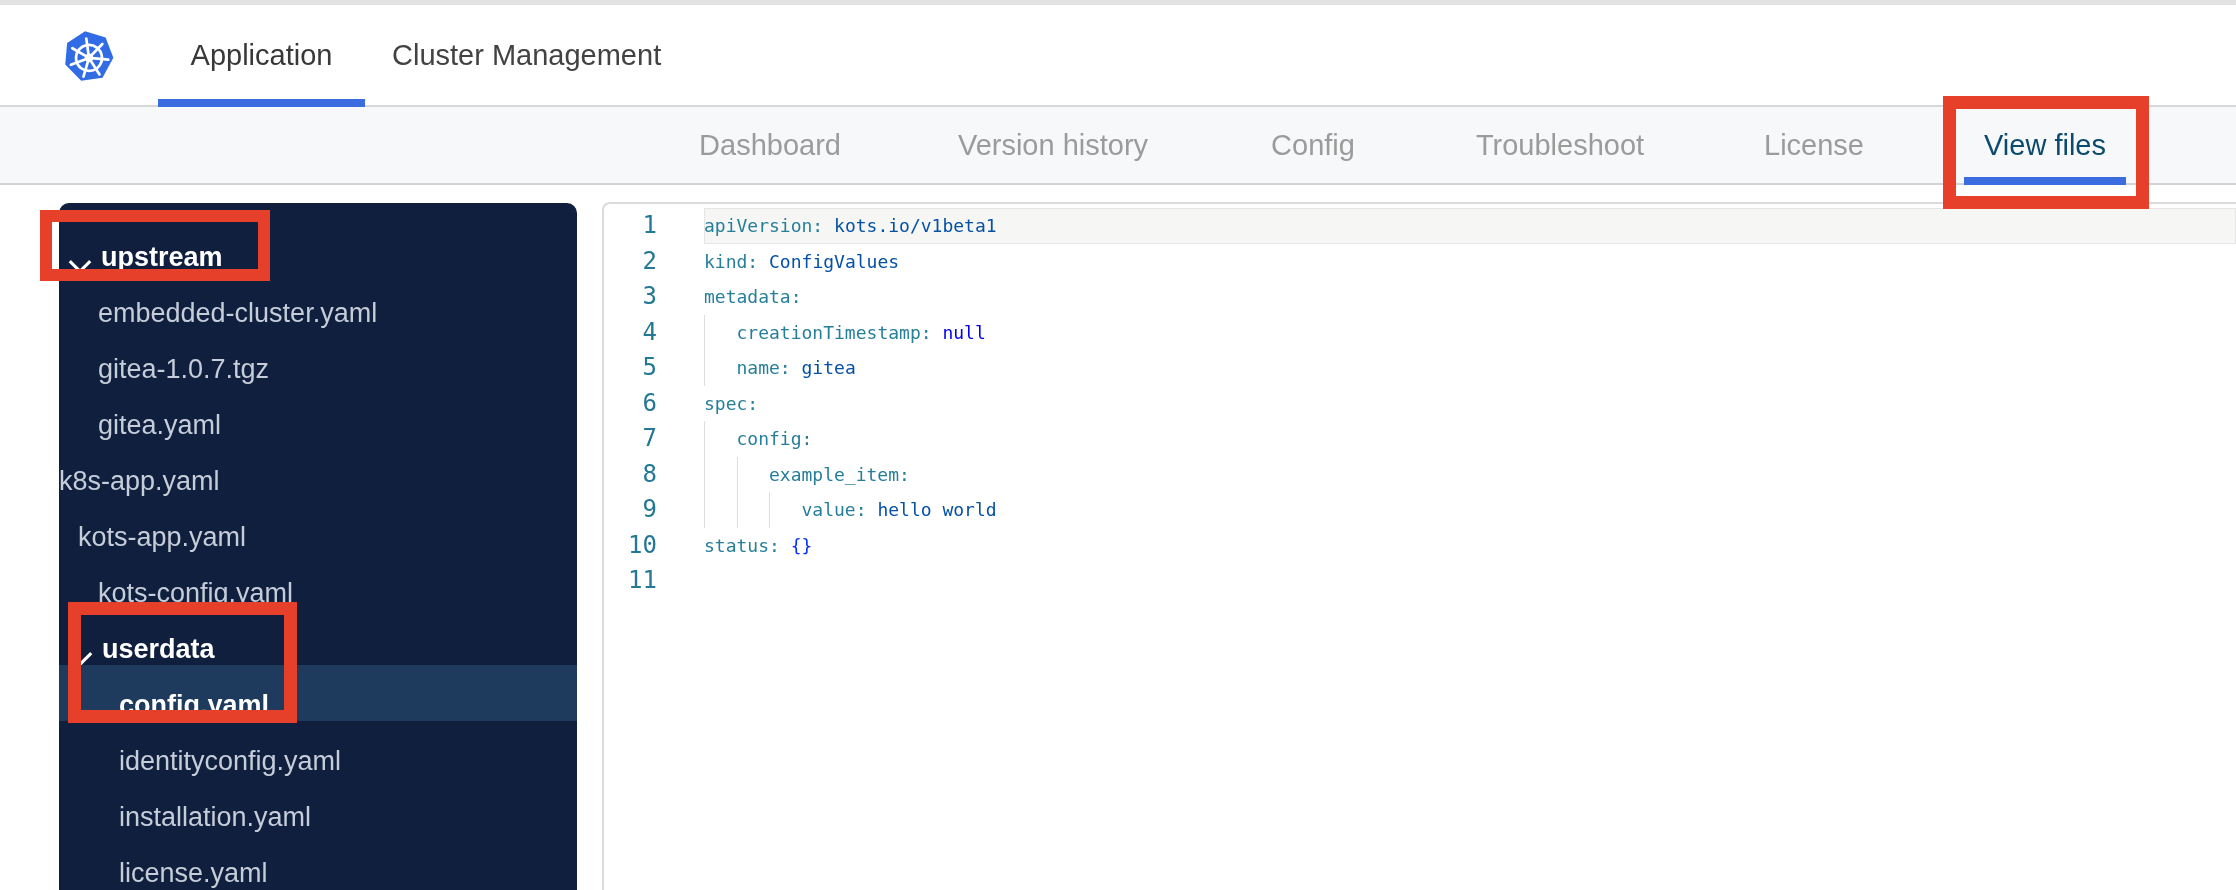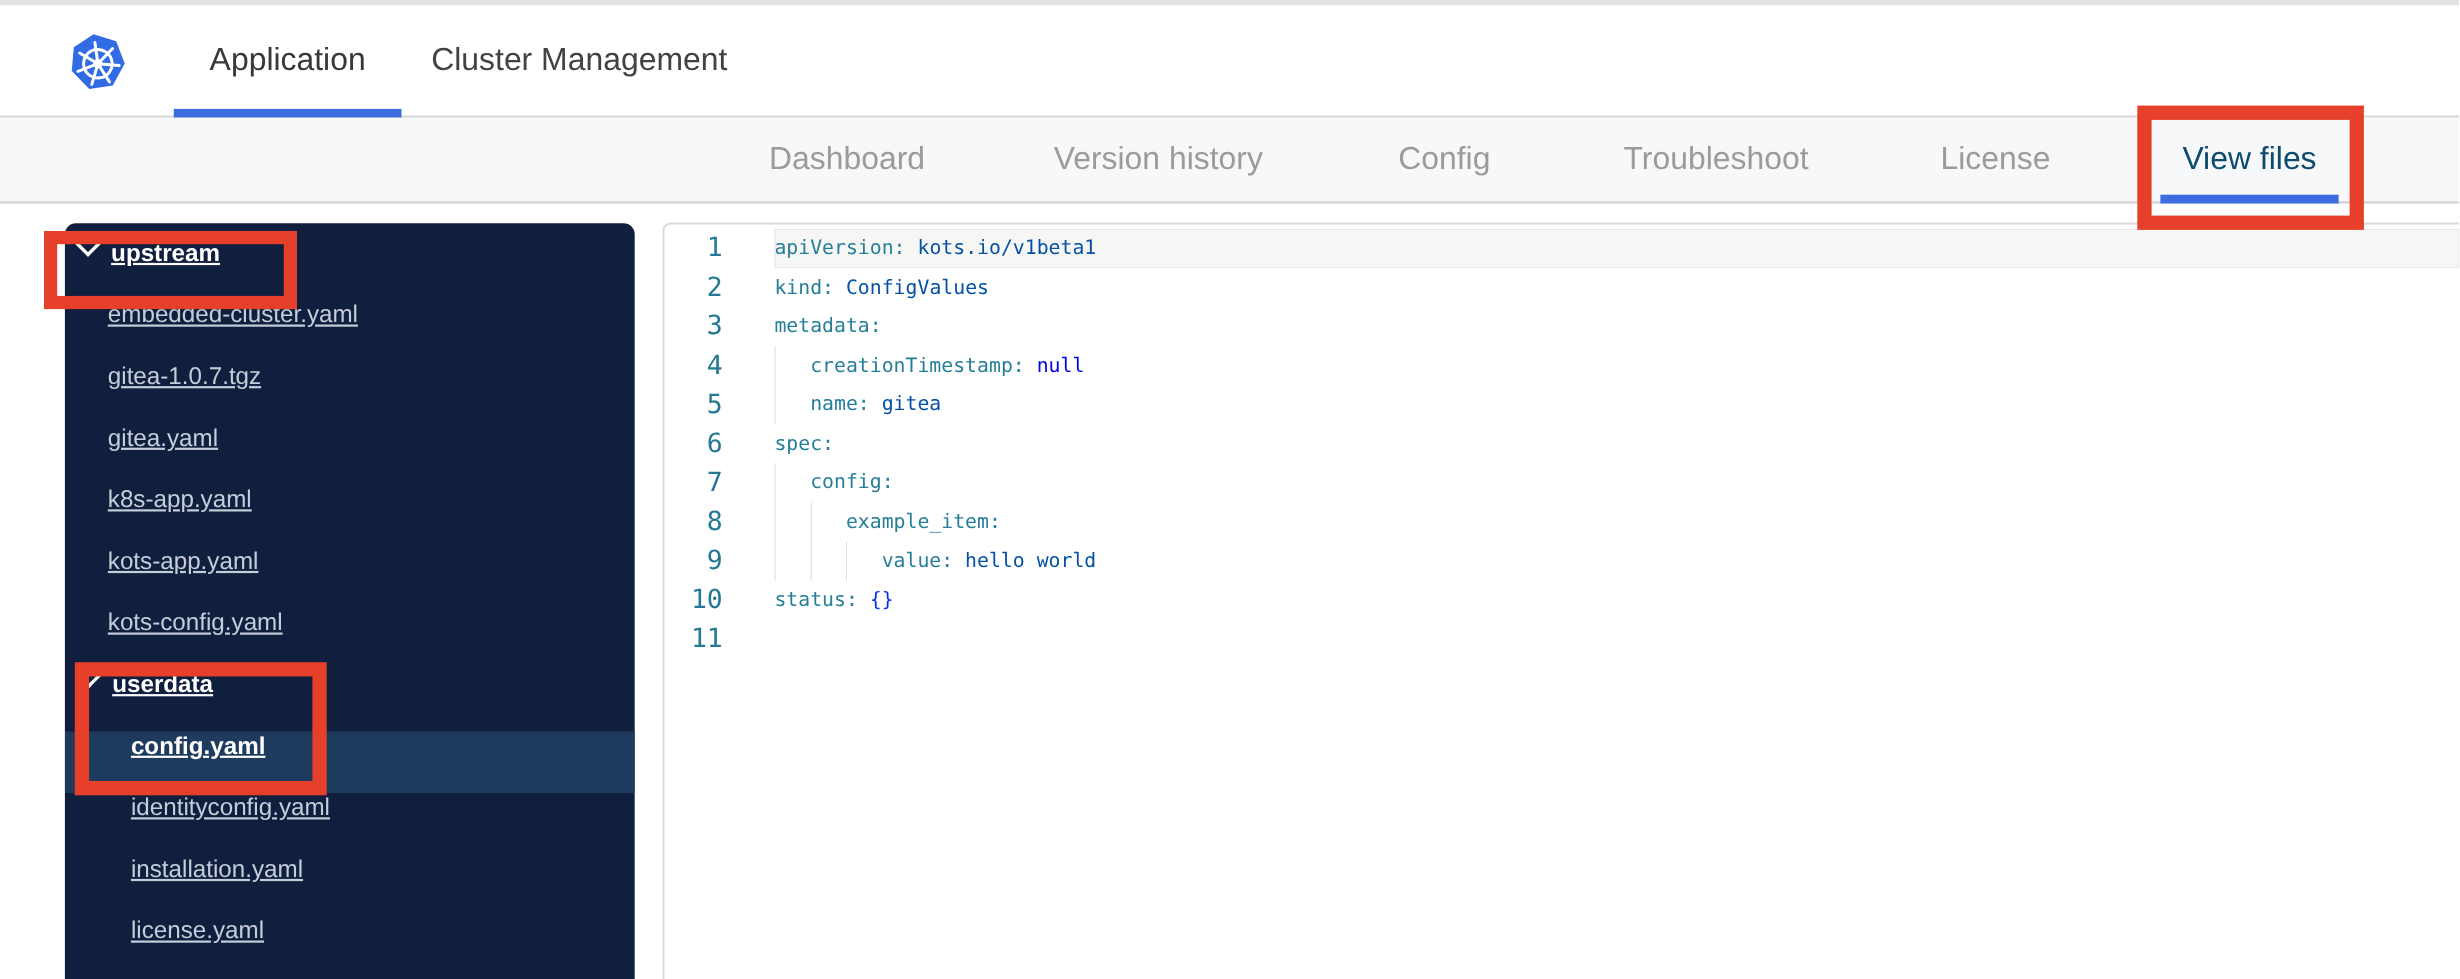--- a/index.html
+++ b/index.html
@@ -18,21 +18,21 @@
   .header-tab-underline{position:absolute;left:158px;top:94px;width:207px;height:8px;background:#3b6ce0;}
 
   
   .subnav{position:absolute;left:0;top:107px;width:2236px;height:78px;background:#f7f8f9;border-bottom:2px solid #d3d3d3;box-sizing:border-box;}
   .subnav-item{position:absolute;top:0;height:76px;display:flex;align-items:center;font-size:29px;color:#9b9b9b;transform:translateX(-50%);white-space:nowrap;cursor:pointer;}
   .subnav-item.active{color:#0c4a6e;}
   .subnav-underline{position:absolute;left:1964px;top:70px;width:162px;height:8px;background:#3b6ce0;}
 
   
   .sidebar{position:absolute;left:59px;top:203px;width:518px;height:687px;background:#101f3e;border-radius:10px 10px 0 0;padding-top:14px;box-sizing:border-box;overflow:hidden;}
-  .tree-row{position:relative;height:56px;display:flex;align-items:flex-start;font-size:22px;color:#c5cdd9;cursor:pointer;white-space:nowrap;text-decoration:underline;}
+  .tree-row{position:relative;height:56px;display:flex;align-items:flex-end;font-size:27px;color:#c5cdd9;cursor:pointer;white-space:nowrap;}
   .tree-row.folder{color:#ffffff;font-weight:700;}
   .tree-row.selected{background:#1e3a5c;color:#ffffff;font-weight:700;}
   .chev{display:inline-block;width:13px;height:13px;border-left:3px solid #ffffff;border-bottom:3px solid #ffffff;transform:rotate(-45deg) translate(2px,-2px);margin-right:13px;flex:none;}
 
   
   .editor{position:absolute;left:602px;top:202px;width:1634px;height:688px;background:#ffffff;border-left:2px solid #dbdbdb;border-top:2px solid #dbdbdb;border-radius:8px 0 0 0;box-sizing:border-box;padding-top:4px;cursor:text;}
   .code-row{display:flex;height:35.5px;line-height:35.5px;}
   .gutter{flex:none;width:100px;text-align:right;padding-right:47px;box-sizing:border-box;font-family:"DejaVu Sans Mono",monospace;font-size:24px;color:#237893;user-select:none;}
   .code-content{flex:1;font-family:"DejaVu Sans Mono",monospace;font-size:18px;white-space:pre;color:#1e1e1e;}
   .code-row.current .code-content{background:#f6f6f4;box-shadow:inset 0 0 0 1px #e5e5e5;}
@@ -94,24 +94,24 @@
       </div>
       <div class="tree-row" style="padding-left: 39px;">
         <span>embedded-cluster.yaml</span>
       </div>
       <div class="tree-row" style="padding-left: 39px;">
         <span>gitea-1.0.7.tgz</span>
       </div>
       <div class="tree-row" style="padding-left: 39px;">
         <span>gitea.yaml</span>
       </div>
-      <div class="tree-row" style="padding-left: 39px;">
+      <div class="tree-row" style="">
         <span>k8s-app.yaml</span>
       </div>
-      <div class="tree-row" style="padding-left: 39px;">
+      <div class="tree-row" style="padding-left: 19px;">
         <span>kots-app.yaml</span>
       </div>
       <div class="tree-row" style="padding-left: 39px;">
         <span>kots-config.yaml</span>
       </div>
       <div class="tree-row folder" style="padding-left: 14px;">
         <span class="chev"></span>
         <span>userdata</span>
       </div>
       <div class="tree-row selected" style="padding-left: 60px;">

